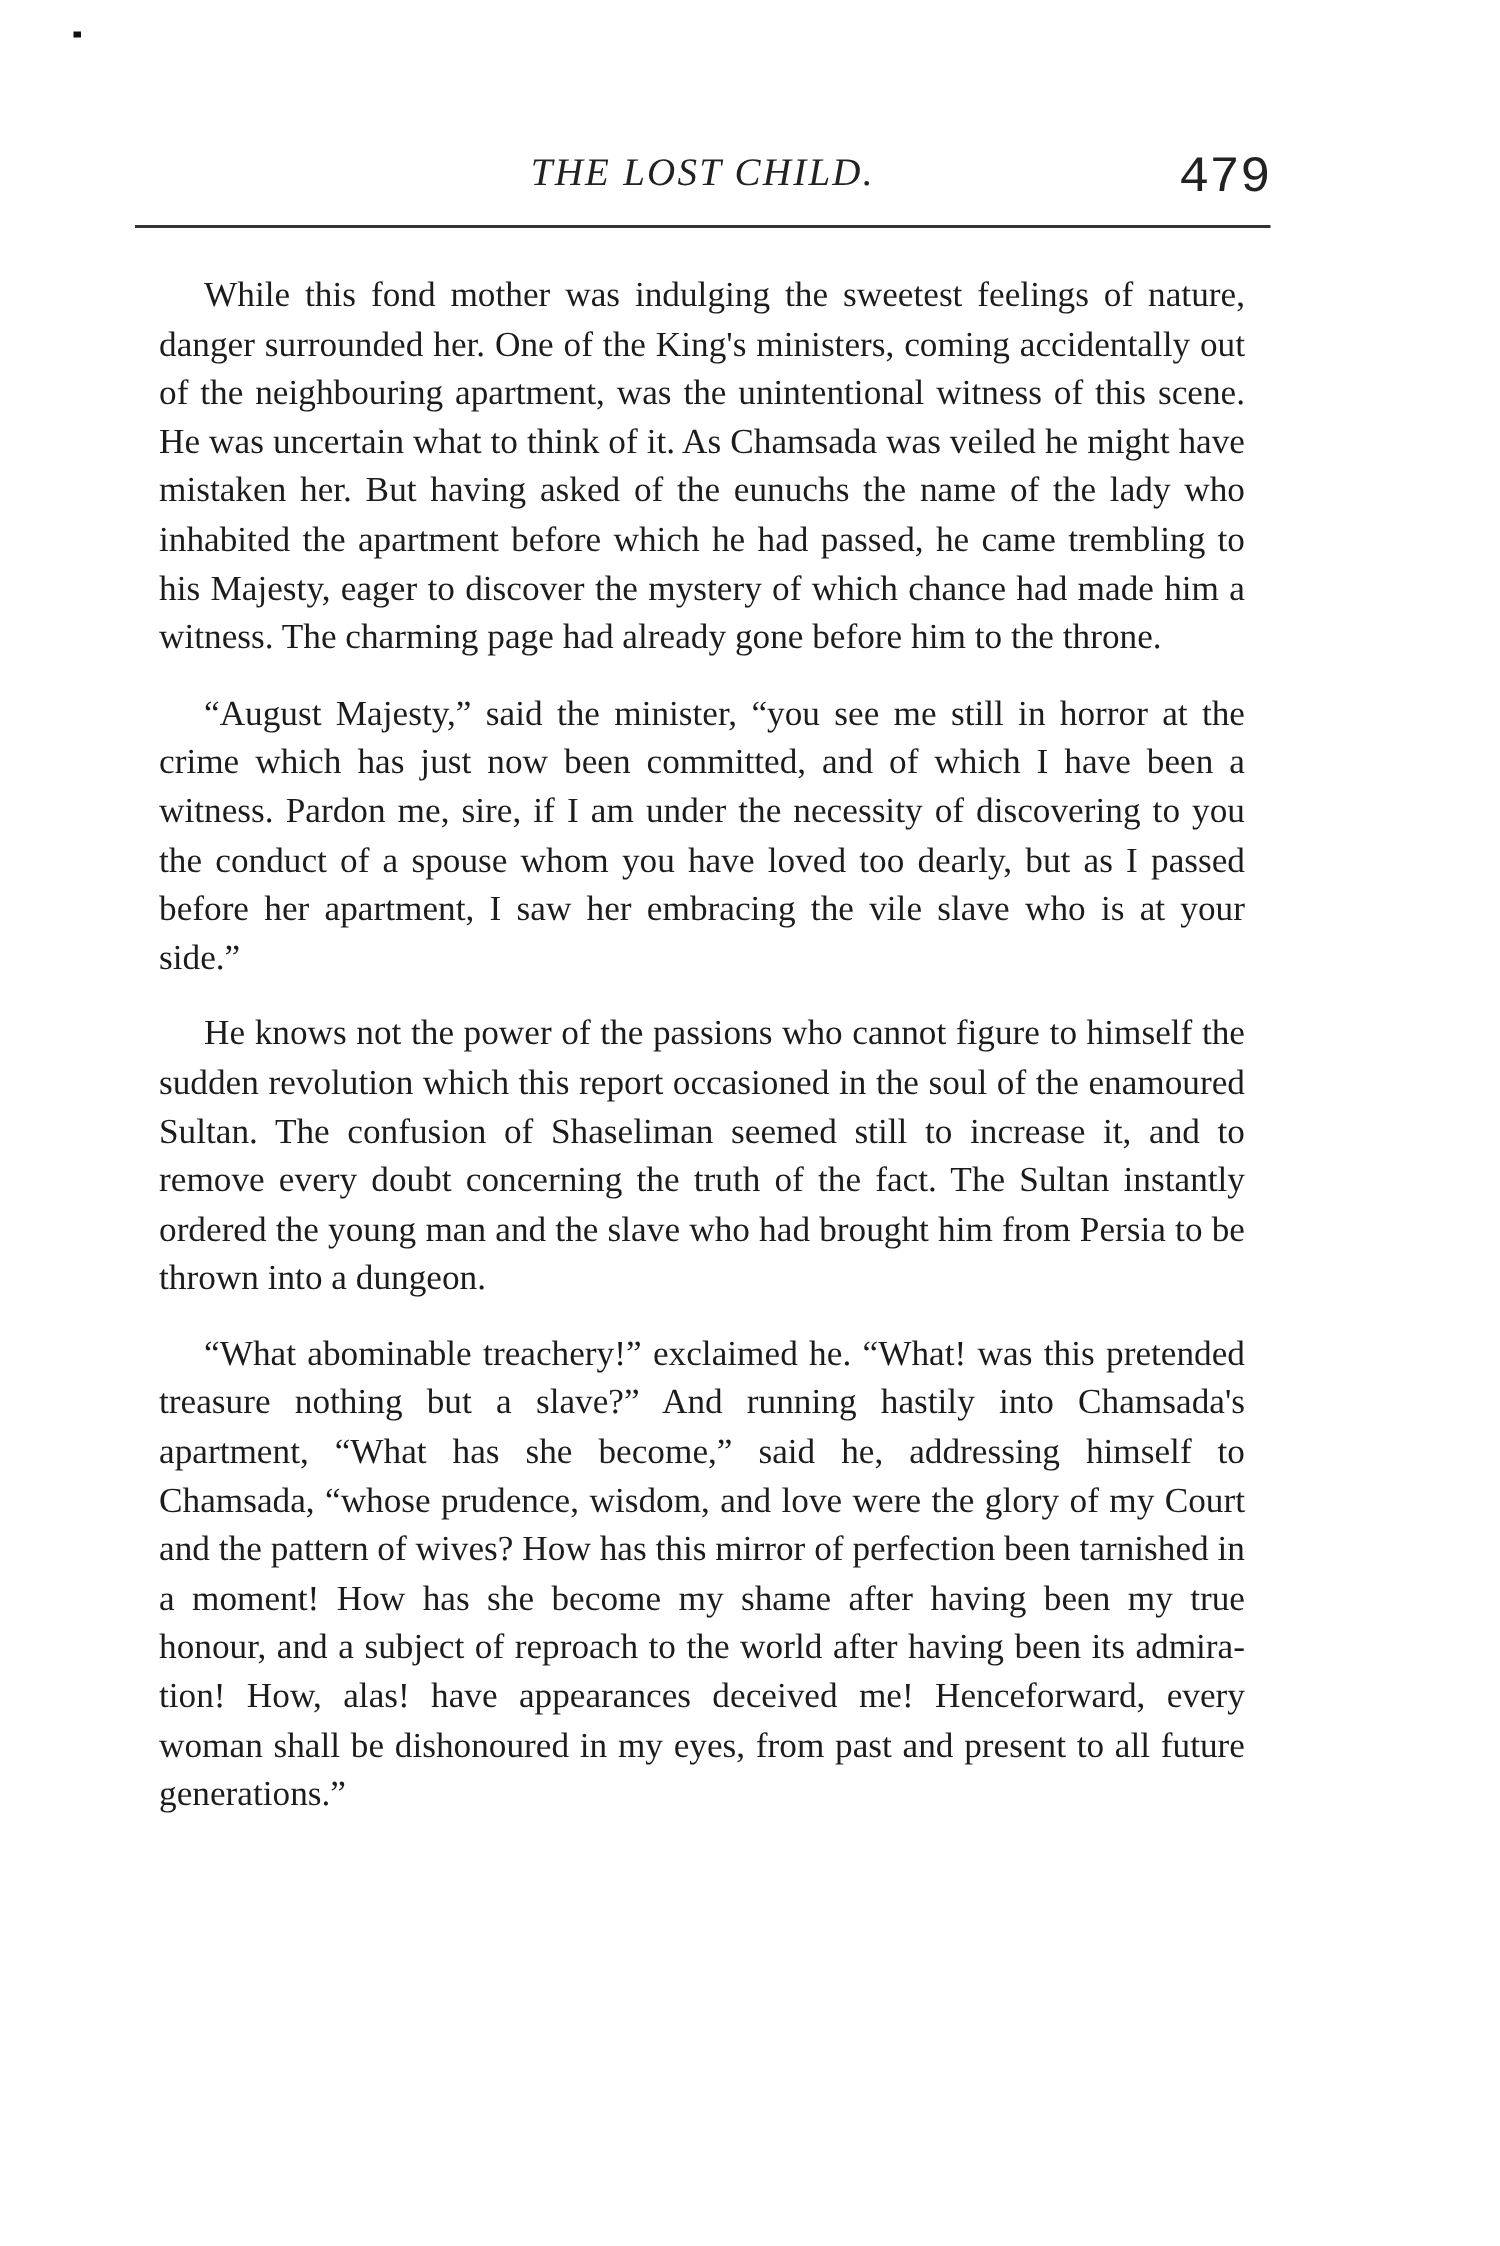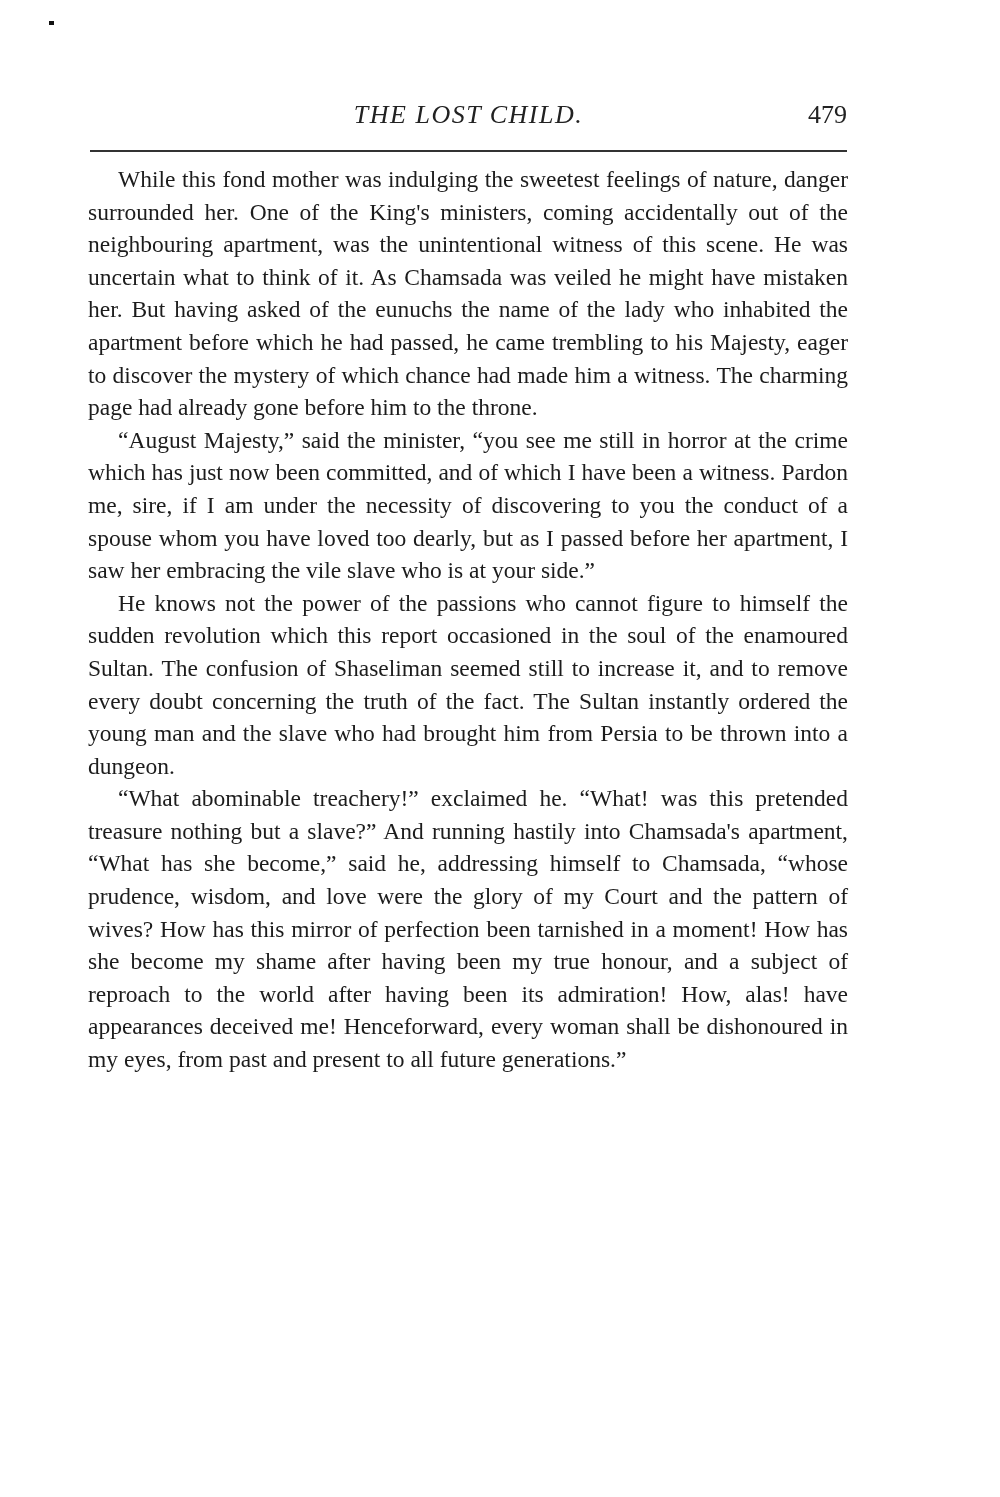--- a/index.html
+++ b/index.html
@@ -38,43 +38,44 @@
       text-align: center;
       font-style: italic;
       font-size: 26px;
       letter-spacing: 1.5px;
       color: #222;
     }
     .page-number {
       position: absolute;
       right: 0;
       top: 0;
-      font-size: 26px;
+      font-size: 34px;
       color: #222;
+      font-family: Liberation Mono, monospace;
     }
     .head-rule {
       position: absolute;
       left: 90px;
       top: 150px;
       width: 757px;
       height: 0;
       border-top: 2px solid #333;
     }
     .body-text {
       position: absolute;
       left: 88px;
       top: 163px;
       width: 760px;
       font-size: 23.5px;
       line-height: 32.6px;
       text-align: justify;
       color: #1c1c1c;
     }
     .body-text p {
-      margin: 0;
+      margin: 18px;
       text-indent: 30px;
       hyphens: manual;
     }
   </style>
 </head>
 <body>
 
 <div class="speck"></div>
 
 <div class="running-head">

